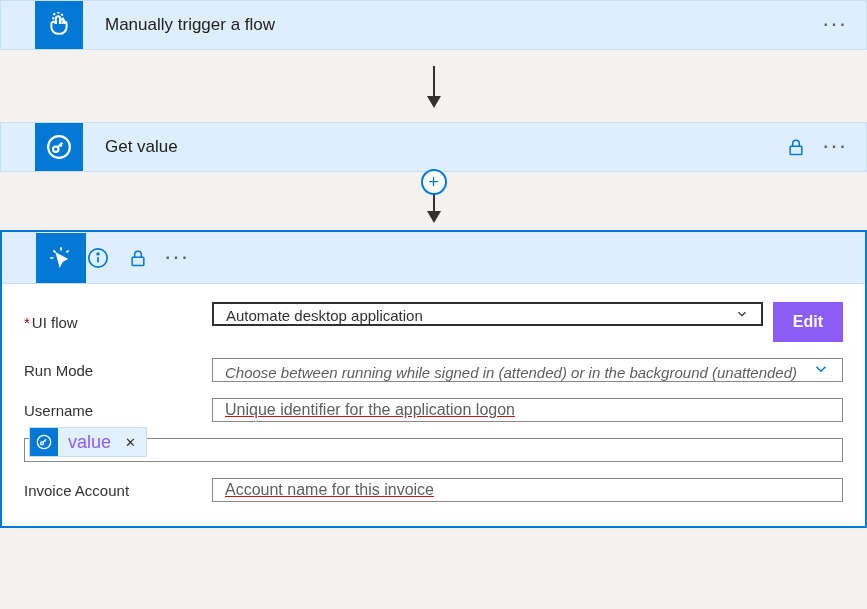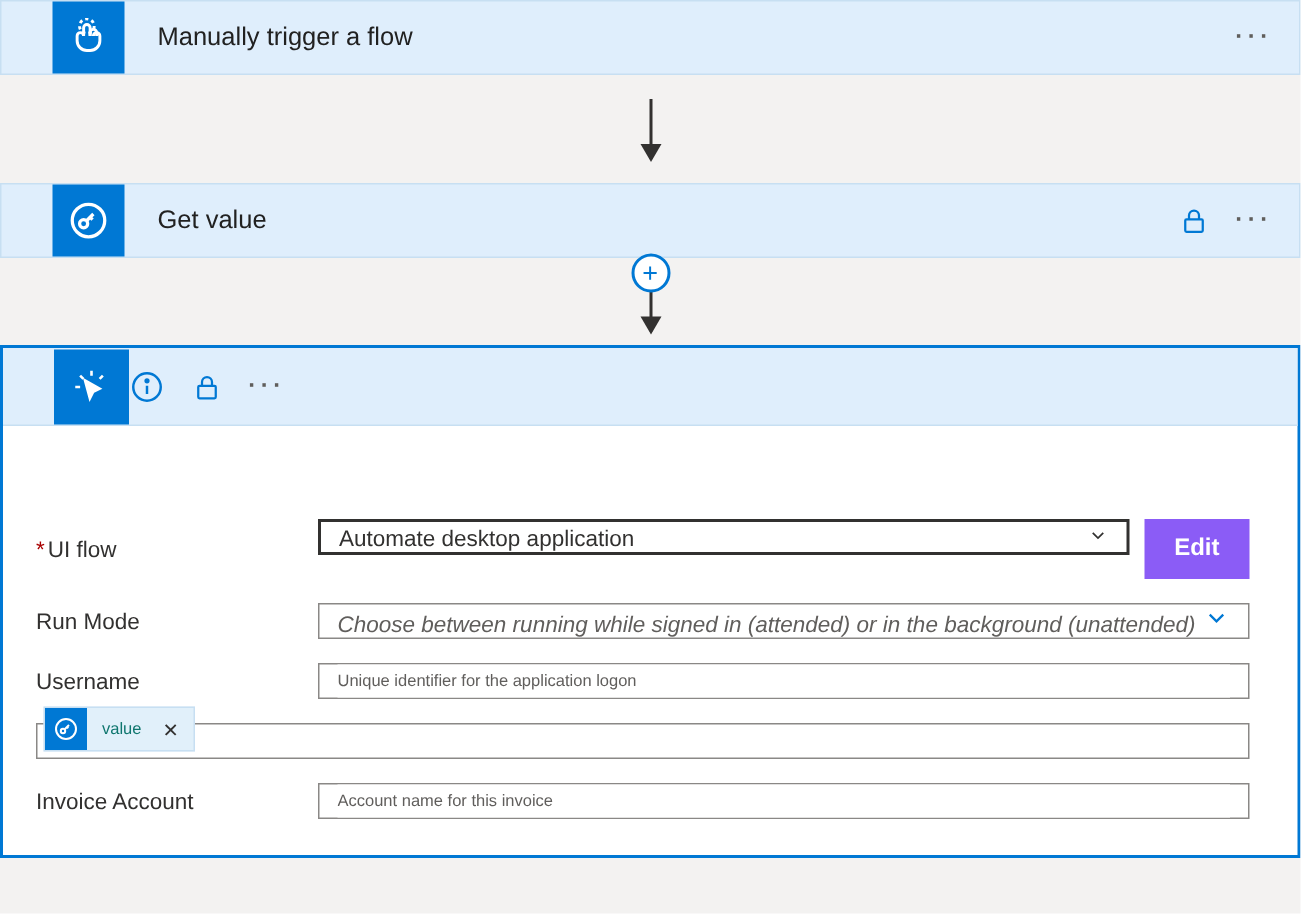--- a/index.html
+++ b/index.html
@@ -93,22 +93,21 @@
   }
 
   .expanded-card {
     border: 2px solid #0078d4;
     background: #fff;
   }
   .expanded-card .step { border: none; border-bottom: 1px solid #c7dff2; height: 52px; }
   .expanded-card .step-icon { width: 50px; height: 50px; }
 
   .card-body {
-    padding: 18px 32px 24px 22px;
-    margin-top: 44px;
+    padding: 18px 22px 24px 22px;
   }
   .form-row {
     display: flex;
     align-items: center;
     margin-bottom: 16px;
   }
   .form-row:last-child { margin-bottom: 0; }
   .form-label {
     width: 188px;
     flex-shrink: 0;
@@ -160,26 +159,26 @@
     padding-right: 6px;
     gap: 8px;
     cursor: default;
   }
   .token-icon {
     width: 28px; height: 28px;
     background: #0078d4;
     display: flex; align-items: center; justify-content: center;
   }
   .token-icon svg { width: 16px; height: 16px; }
-  .token-label { font-size: 11px; color: #0f766e; padding: 0 2px; }
+  .token-label { font-size: 18px; color: #8b5cf6; padding: 0 2px; }
   .token-x { font-size: 13px; color: #323130; cursor: pointer; padding: 0 4px; }
 
   .text-input input {
     border: none; outline: none; width: 100%; height: 100%;
-    font-size: 11px; font-family: inherit; color: #b91c1c;
+    font-size: 16px; font-family: inherit; color: #b91c1c; text-decoration: underline;
   }
   .text-input input::placeholder { color: #605e5c; }
 </style>
 </head>
 <body>
 
 <div class="canvas">
 
   <div class="step">
     <div class="step-icon">

